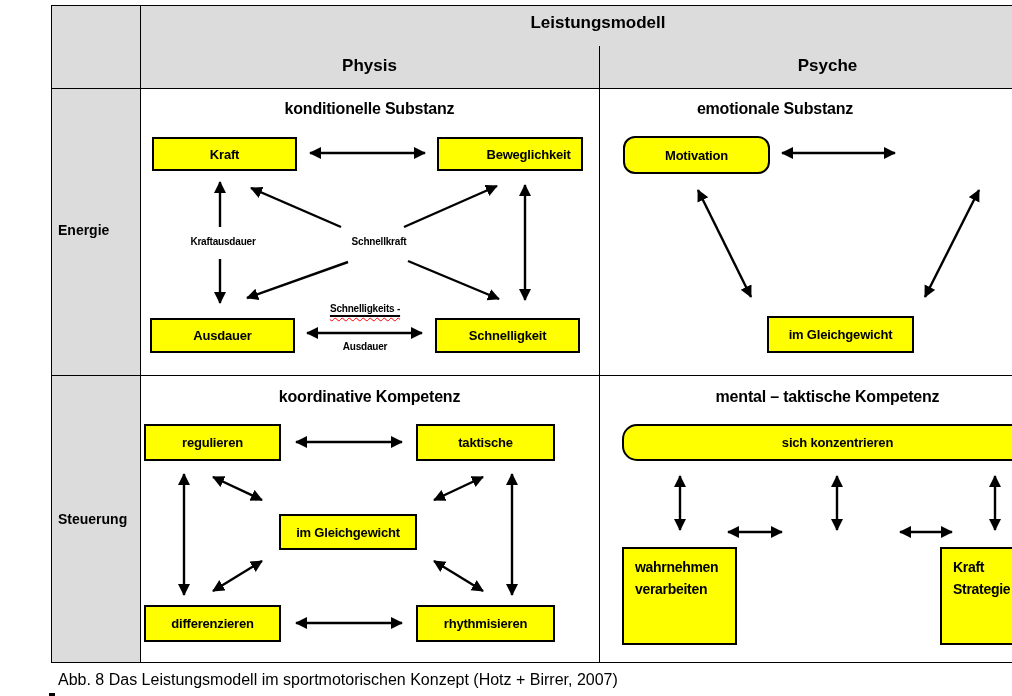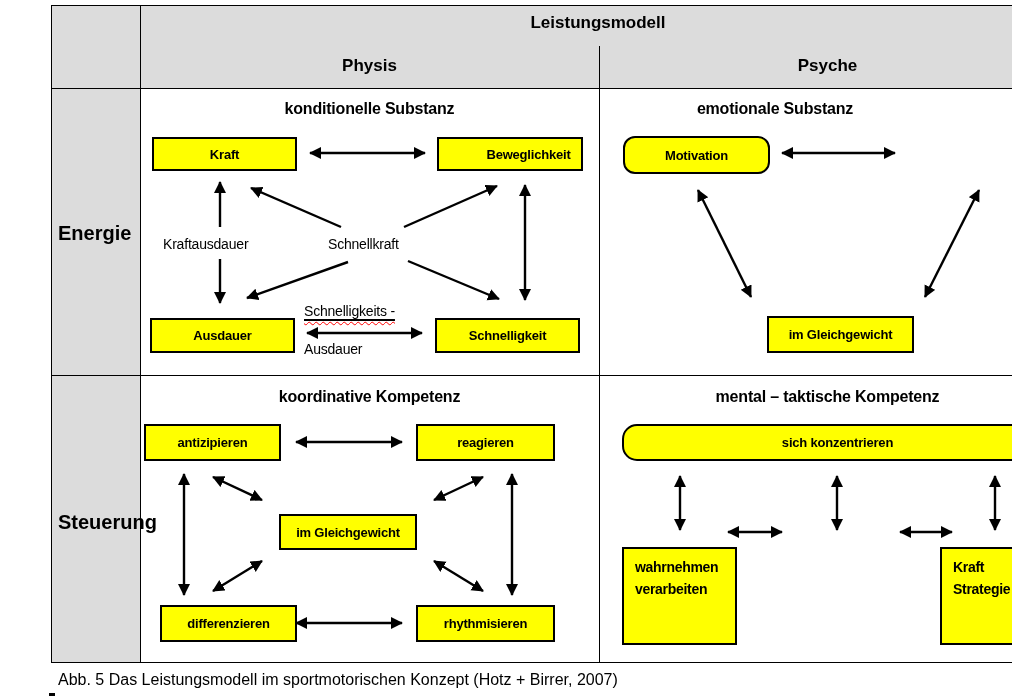--- a/index.html
+++ b/index.html
@@ -4,33 +4,33 @@
 <style>
   html,body{margin:0;padding:0;background:#fff;}
   #canvas{
     position:relative;width:1012px;height:696px;background:#ffffff;
     font-family:"Liberation Sans",sans-serif;color:#000;overflow:hidden;margin-left:48px;
   }
   .grayfill{position:absolute;background:#dcdcdc;}
   .gline{position:absolute;background:#000;}
   .outer-border{position:absolute;border:1px solid #000;box-sizing:border-box;background:transparent;}
   .hdr{position:absolute;font-weight:bold;text-align:center;font-size:17px;line-height:1.1;}
-  .rowlbl{position:absolute;font-weight:bold;font-size:20px;white-space:nowrap;}
+  .rowlbl{position:absolute;font-weight:bold;font-size:14px;white-space:nowrap;}
   .qhead{position:absolute;font-weight:bold;font-size:16px;text-align:center;letter-spacing:-0.2px;}
   .ybox{
     position:absolute;background:#ffff00;border:2px solid #000;box-sizing:border-box;
     display:flex;align-items:center;justify-content:center;
     font-weight:bold;font-size:13px;white-space:nowrap;letter-spacing:-0.2px;
   }
   .ybox.left{
     display:block;text-align:left;padding:7px 2px 0 11px;line-height:22px;
     font-size:14px;letter-spacing:-0.3px;
   }
   .ybox.left span{display:block;}
-  .flabel{position:absolute;font-weight:normal;font-size:14px;text-align:left;white-space:nowrap;letter-spacing:-0.2px;}
+  .flabel{position:absolute;font-weight:bold;font-size:10px;text-align:center;white-space:nowrap;letter-spacing:-0.2px;}
   .u-black{text-decoration:underline solid #000;text-decoration-thickness:1.5px;text-underline-offset:3px;}
   .u-red{text-decoration:underline wavy #ff0000;text-decoration-thickness:1px;text-underline-offset:5px;}
   .caption{position:absolute;font-size:16px;font-weight:normal;white-space:nowrap;}
   svg.arrows{position:absolute;left:0;top:0;pointer-events:none;}
   .stray{position:absolute;background:#000;}
 </style>
 </head>
 <body>
 
 <div id="canvas">
@@ -60,24 +60,24 @@
   <div class="ybox" style="left:102px;top:318px;width:145px;height:35px;">Ausdauer</div>
   <div class="ybox" style="left:387px;top:318px;width:145px;height:35px;">Schnelligkeit</div>
   <div class="flabel" style="left:115px;top:236px;width:120px;">Kraftausdauer</div>
   <div class="flabel" style="left:280px;top:236px;width:102px;">Schnellkraft</div>
   <div class="flabel" style="left:256px;top:303px;width:122px;"><span class="u-black"><span class="u-red">Schnelligkeits -</span></span></div>
   <div class="flabel" style="left:256px;top:341px;width:122px;">Ausdauer</div>
 
   <div class="ybox" style="left:575px;top:136px;width:147px;height:38px;border-radius:12px;">Motivation</div>
   <div class="ybox" style="left:719px;top:316px;width:147px;height:37px;">im Gleichgewicht</div>
 
-  <div class="ybox" style="left:96px;top:424px;width:137px;height:37px;">antizipieren</div>
-  <div class="ybox" style="left:368px;top:424px;width:139px;height:37px;">reagieren</div>
+  <div class="ybox" style="left:96px;top:424px;width:137px;height:37px;">regulieren</div>
+  <div class="ybox" style="left:368px;top:424px;width:139px;height:37px;">taktische</div>
   <div class="ybox" style="left:231px;top:514px;width:138px;height:36px;">im Gleichgewicht</div>
-  <div class="ybox" style="left:112px;top:605px;width:137px;height:37px;">differenzieren</div>
+  <div class="ybox" style="left:96px;top:605px;width:137px;height:37px;">differenzieren</div>
   <div class="ybox" style="left:368px;top:605px;width:139px;height:37px;">rhythmisieren</div>
 
   <div class="ybox" style="left:574px;top:424px;width:431px;height:37px;border-radius:15px;">sich konzentrieren</div>
   <div class="ybox left" style="left:574px;top:547px;width:115px;height:98px;">
     <span>wahrnehmen</span>
     <span>verarbeiten</span>
   </div>
   <div class="ybox left" style="left:892px;top:547px;width:114px;height:98px;">
     <span>Kraft</span>
     <span>Strategie</span>
@@ -118,16 +118,16 @@
       <line x1="248" y1="623" x2="354" y2="623" marker-start="url(#mS)" marker-end="url(#mE)"></line>
 
       <line x1="632" y1="476" x2="632" y2="530" marker-start="url(#mS)" marker-end="url(#mE)"></line>
       <line x1="789" y1="476" x2="789" y2="530" marker-start="url(#mS)" marker-end="url(#mE)"></line>
       <line x1="947" y1="476" x2="947" y2="530" marker-start="url(#mS)" marker-end="url(#mE)"></line>
       <line x1="680" y1="532" x2="734" y2="532" marker-start="url(#mS)" marker-end="url(#mE)"></line>
       <line x1="852" y1="532" x2="904" y2="532" marker-start="url(#mS)" marker-end="url(#mE)"></line>
     </g>
   </svg>
 
-  <div class="caption" style="left:10px;top:671px;">Abb. 5 Das Leistungsmodell im sportmotorischen Konzept (Hotz + Birrer, 2007)</div>
+  <div class="caption" style="left:10px;top:671px;">Abb. 8 Das Leistungsmodell im sportmotorischen Konzept (Hotz + Birrer, 2007)</div>
   <div class="stray" style="left:1px;top:693px;width:6px;height:3px;"></div>
 
 </div>
 
 </body></html>

